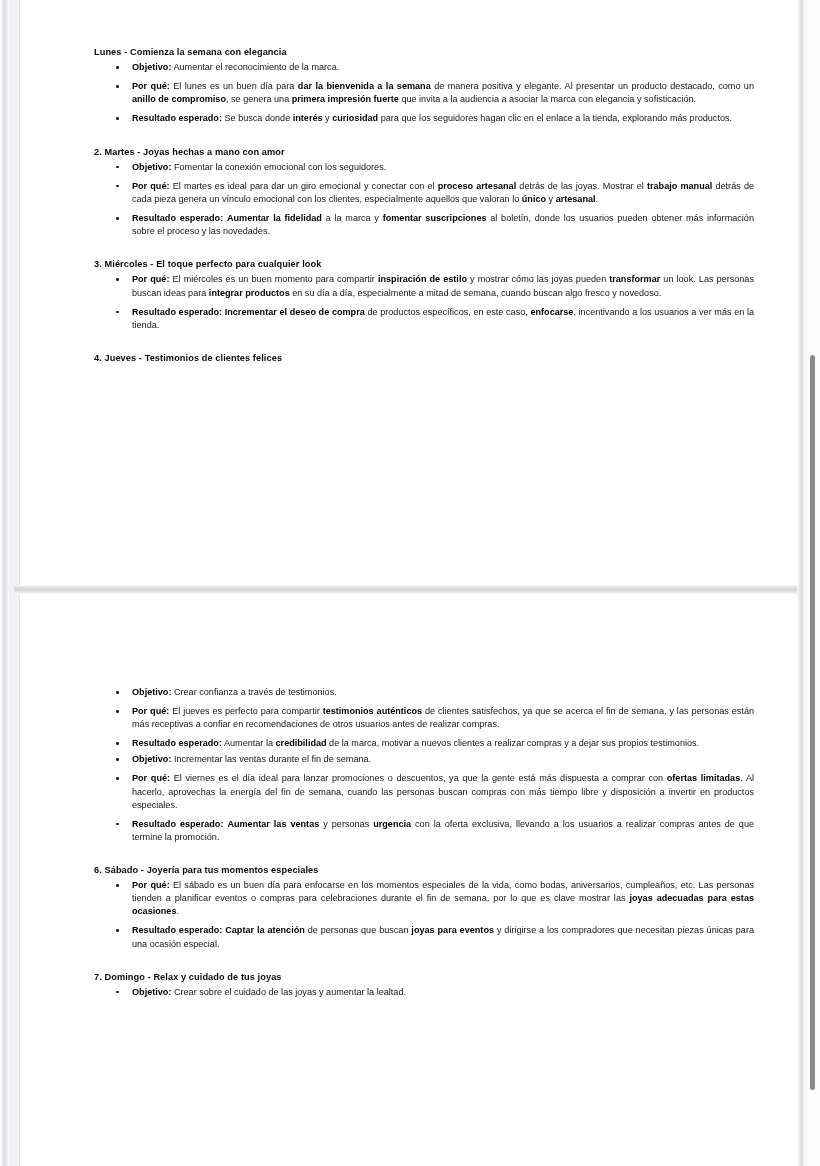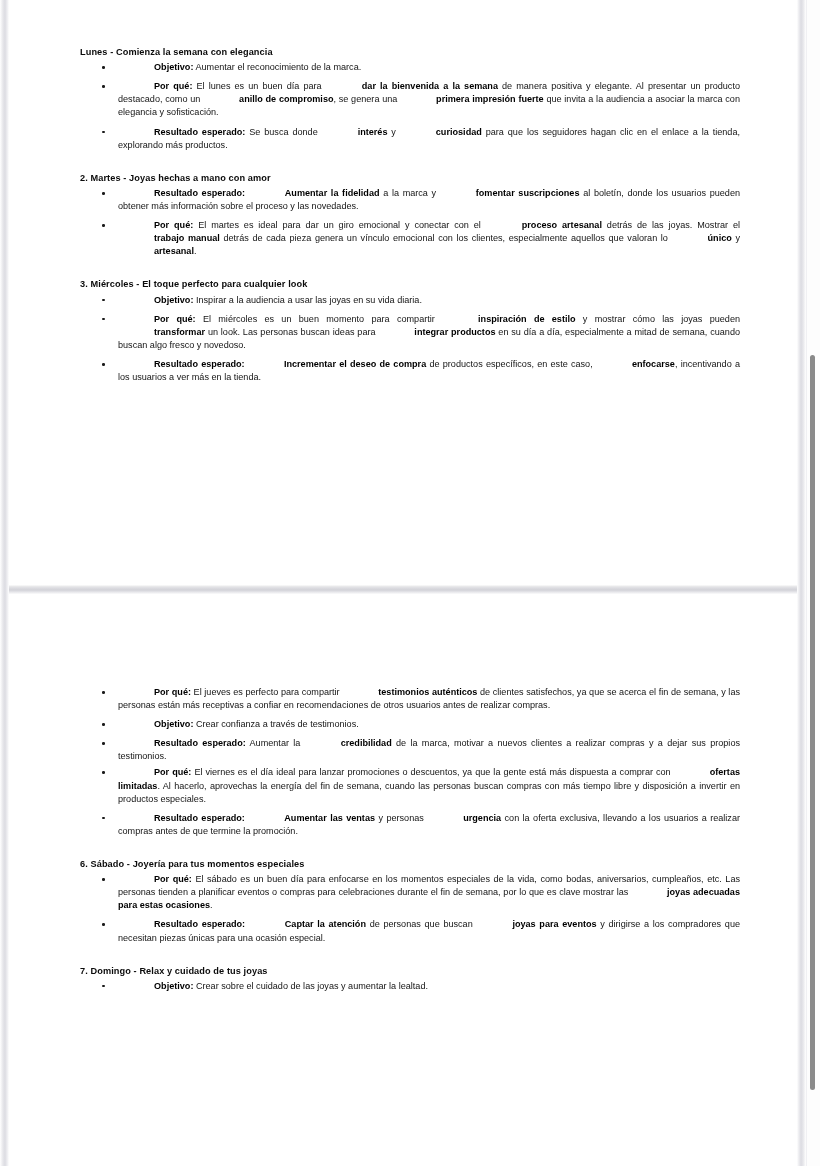--- a/index.html
+++ b/index.html
@@ -20,21 +20,21 @@
   .viewer {
     position: relative;
     width: 820px;
     height: 1166px;
     background: #f1f1f4;
     overflow: hidden;
   }
 
   .pages-col {
     position: absolute;
-    left: 0;
+    left: 14px;
     top: 0;
     width: 806px;
     height: 1166px;
   }
 
   
   .page {
     position: relative;
     background: #ffffff;
     width: 796px;
@@ -108,21 +108,21 @@
   ul.bullets > li::before {
     content: "";
     position: absolute;
     left: -16px;
     top: 5px;
     width: 2.6px;
     height: 2.6px;
     border-radius: 50%;
     background: #1a1a1a;
   }
-  li b, li strong { font-weight: bold; color: #000; margin-left: 36px; }
+  li b, li strong { font-weight: bold; color: #000; }
 
   
   .scroll-gutter {
     position: absolute;
     right: 0;
     top: 0;
     width: 14px;
     height: 1166px;
     background: #fdfdfd;
     border-left: 1px solid #f0f0f3;
@@ -163,42 +163,44 @@
     <div class="page page-1">
       <div class="doc-body">
           <h3 class="sec-heading">Lunes - Comienza la semana con elegancia</h3>
           <ul class="bullets">
             <li><b>Objetivo:</b><span> Aumentar el reconocimiento de la marca.</span></li>
             <li><b>Por qué:</b><span> El lunes es un buen día para </span><b>dar la bienvenida a la semana</b><span> de manera positiva y elegante. Al presentar un producto destacado, como un </span><b>anillo de compromiso</b><span>, se genera una </span><b>primera impresión fuerte</b><span> que invita a la audiencia a asociar la marca con elegancia y sofisticación.</span></li>
             <li><b>Resultado esperado:</b><span> Se busca donde </span><b>interés</b><span> y </span><b>curiosidad</b><span> para que los seguidores hagan clic en el enlace a la tienda, explorando más productos.</span></li>
           </ul>
           <h3 class="sec-heading after">2. Martes - Joyas hechas a mano con amor</h3>
           <ul class="bullets">
+            <li><b>Objetivo:</b><span> Fomentar la conexión emocional con los seguidores.</span></li>
+            <li><b>Por qué:</b><span> El martes es ideal para dar un giro emocional y conectar con el </span><b>proceso artesanal</b><span> detrás de las joyas. Mostrar el </span><b>trabajo manual</b><span> detrás de cada pieza genera un vínculo emocional con los clientes, especialmente aquellos que valoran lo </span><b>único</b><span> y </span><b>artesanal</b><span>.</span></li>
             <li><b>Resultado esperado:</b><span> </span><b>Aumentar la fidelidad</b><span> a la marca y </span><b>fomentar suscripciones</b><span> al boletín, donde los usuarios pueden obtener más información sobre el proceso y las novedades.</span></li>
-            <li><b>Por qué:</b><span> El martes es ideal para dar un giro emocional y conectar con el </span><b>proceso artesanal</b><span> detrás de las joyas. Mostrar el </span><b>trabajo manual</b><span> detrás de cada pieza genera un vínculo emocional con los clientes, especialmente aquellos que valoran lo </span><b>único</b><span> y </span><b>artesanal</b><span>.</span></li>
           </ul>
           <h3 class="sec-heading after">3. Miércoles - El toque perfecto para cualquier look</h3>
           <ul class="bullets">
-            <li><b>Objetivo:</b><span> Inspirar a la audiencia a usar las joyas en su vida diaria.</span></li>
             <li><b>Por qué:</b><span> El miércoles es un buen momento para compartir </span><b>inspiración de estilo</b><span> y mostrar cómo las joyas pueden </span><b>transformar</b><span> un look. Las personas buscan ideas para </span><b>integrar productos</b><span> en su día a día, especialmente a mitad de semana, cuando buscan algo fresco y novedoso.</span></li>
             <li><b>Resultado esperado:</b><span> </span><b>Incrementar el deseo de compra</b><span> de productos específicos, en este caso, </span><b>enfocarse</b><span>, incentivando a los usuarios a ver más en la tienda.</span></li>
           </ul>
+          <h3 class="sec-heading after">4. Jueves - Testimonios de clientes felices</h3>
         </div>
     </div>
 
     <div class="page-gap"></div>
 
     <div class="page page-2">
       <div class="doc-body">
           <ul class="bullets">
+            <li><b>Objetivo:</b><span> Crear confianza a través de testimonios.</span></li>
             <li><b>Por qué:</b><span> El jueves es perfecto para compartir </span><b>testimonios auténticos</b><span> de clientes satisfechos, ya que se acerca el fin de semana, y las personas están más receptivas a confiar en recomendaciones de otros usuarios antes de realizar compras.</span></li>
-            <li><b>Objetivo:</b><span> Crear confianza a través de testimonios.</span></li>
             <li><b>Resultado esperado:</b><span> Aumentar la </span><b>credibilidad</b><span> de la marca, motivar a nuevos clientes a realizar compras y a dejar sus propios testimonios.</span></li>
           </ul>
           <ul class="bullets">
+            <li><b>Objetivo:</b><span> Incrementar las ventas durante el fin de semana.</span></li>
             <li><b>Por qué:</b><span> El viernes es el día ideal para lanzar promociones o descuentos, ya que la gente está más dispuesta a comprar con </span><b>ofertas limitadas</b><span>. Al hacerlo, aprovechas la energía del fin de semana, cuando las personas buscan compras con más tiempo libre y disposición a invertir en productos especiales.</span></li>
             <li><b>Resultado esperado:</b><span> </span><b>Aumentar las ventas</b><span> y personas </span><b>urgencia</b><span> con la oferta exclusiva, llevando a los usuarios a realizar compras antes de que termine la promoción.</span></li>
           </ul>
           <h3 class="sec-heading after">6. Sábado - Joyería para tus momentos especiales</h3>
           <ul class="bullets">
             <li><b>Por qué:</b><span> El sábado es un buen día para enfocarse en los momentos especiales de la vida, como bodas, aniversarios, cumpleaños, etc. Las personas tienden a planificar eventos o compras para celebraciones durante el fin de semana, por lo que es clave mostrar las </span><b>joyas adecuadas para estas ocasiones</b><span>.</span></li>
             <li><b>Resultado esperado:</b><span> </span><b>Captar la atención</b><span> de personas que buscan </span><b>joyas para eventos</b><span> y dirigirse a los compradores que necesitan piezas únicas para una ocasión especial.</span></li>
           </ul>
           <h3 class="sec-heading after">7. Domingo - Relax y cuidado de tus joyas</h3>
           <ul class="bullets">

